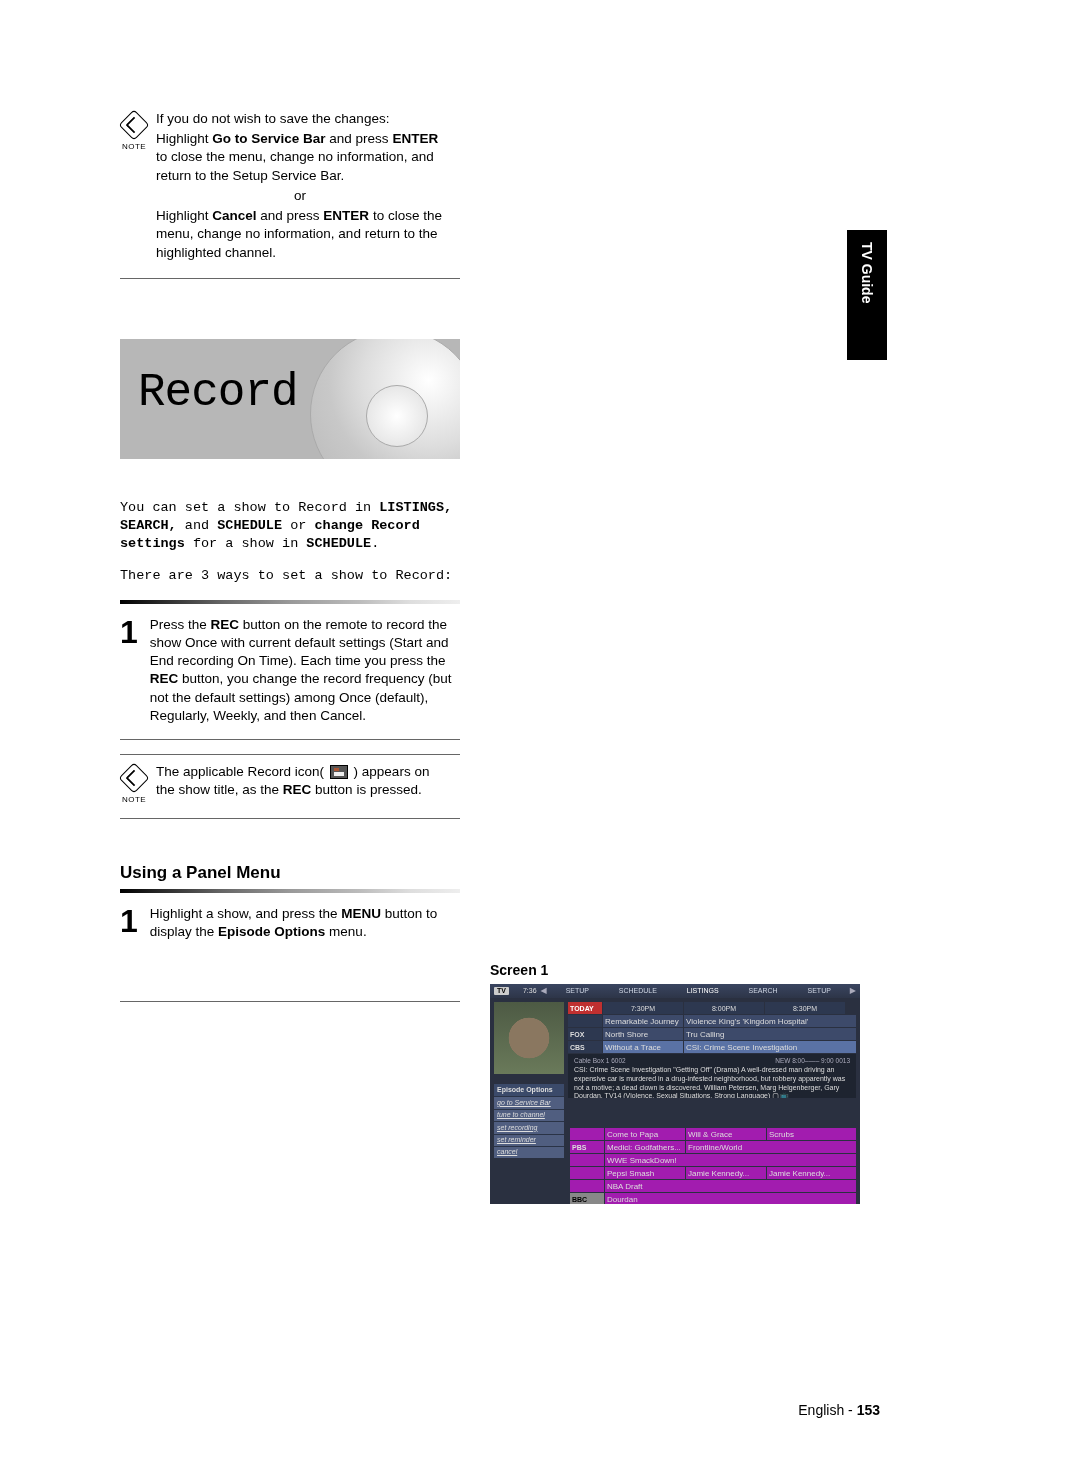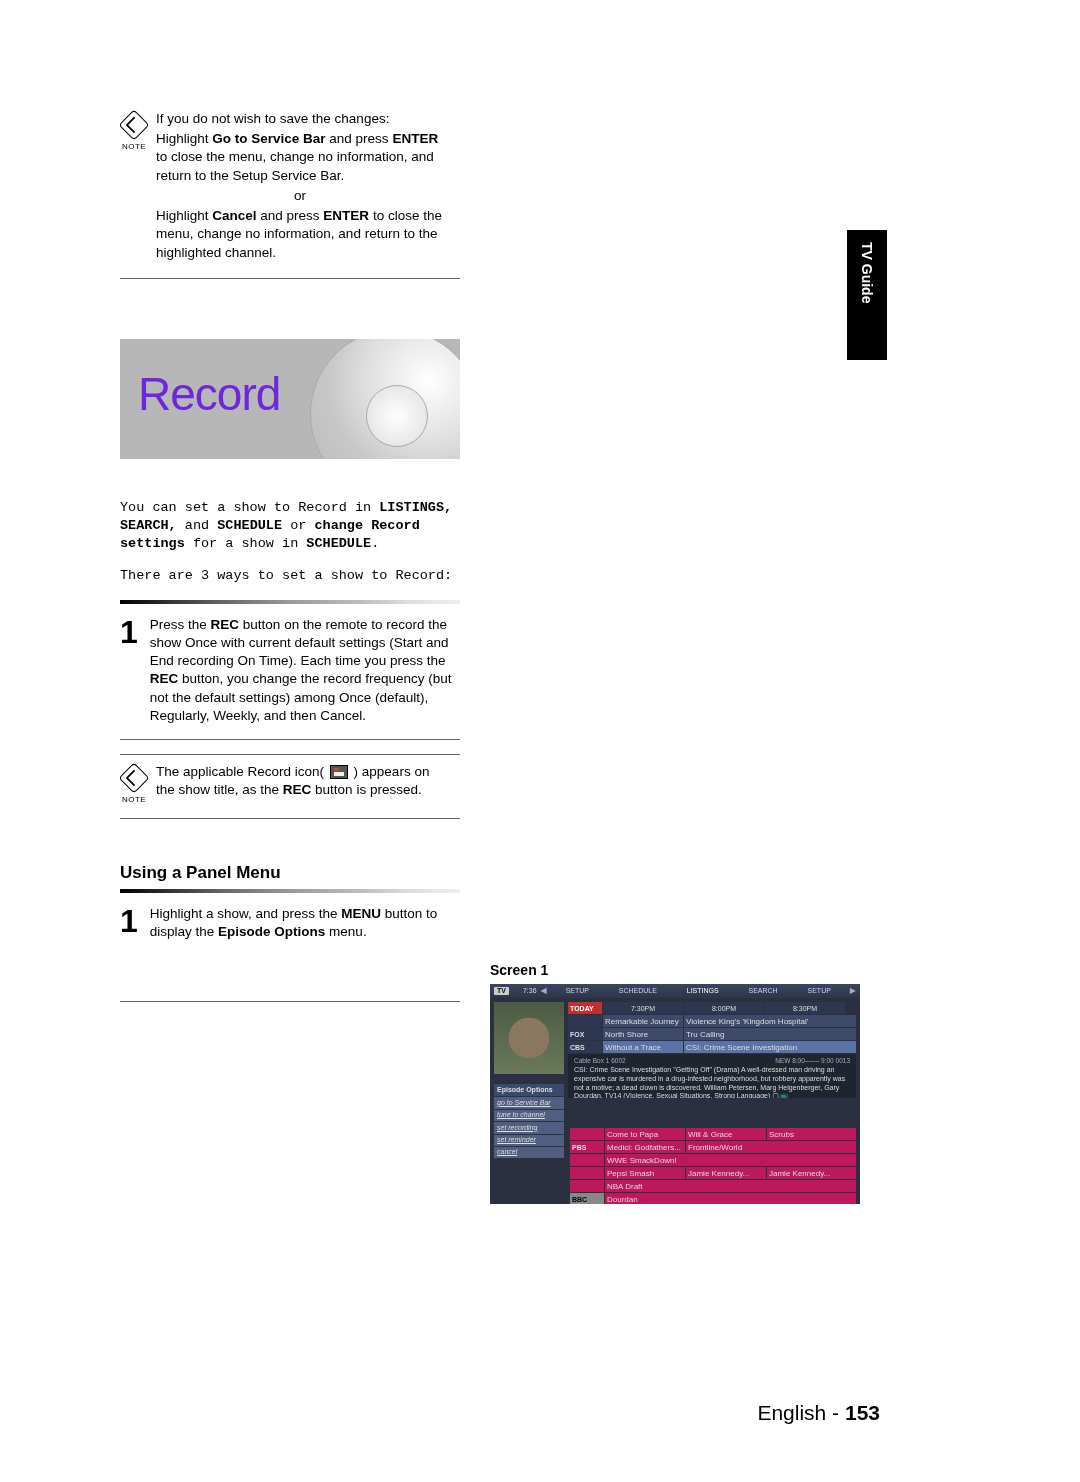--- a/index.html
+++ b/index.html
@@ -91,24 +91,24 @@
   }
   .record-banner {
     width: 340px;
     height: 120px;
     background: #b7b7b7;
     margin-top: 60px;
     position: relative;
     overflow: hidden;
   }
   .record-banner .title {
-    font-family: Liberation Sans, sans-serif;
+    font-family: Liberation Mono, monospace;
     font-size: 46px;
     font-weight: 400;
-    color: #6d28d9;
+    color: #000000;
     position: absolute;
     left: 18px;
     top: 28px;
     letter-spacing: -1px;
   }
   .record-banner .disc {
     position: absolute;
     right: -20px;
     top: -10px;
     width: 170px;
@@ -281,21 +281,21 @@
     font-weight: bold;
     font-size: 7px;
   }
   .tvs-cell.time {
     width: 80px;
     text-align: center;
     background: #2d3850;
     font-size: 7px;
   }
   .tvs-row.hl .tvs-cell { background: #5a72a5; }
-  .tvs-row.dark .tvs-cell { background: #be185d; }
+  .tvs-row.dark .tvs-cell { background: #a21caf; }
   .tvs-desc-band {
     background: #1e2430;
     padding: 3px 6px;
     font-size: 7px;
     line-height: 1.25;
     height: 44px;
     overflow: hidden;
   }
   .tvs-desc-band .top-line {
     color: #aab;
@@ -323,23 +323,23 @@
     text-decoration: underline;
   }
   .tvs-lower {
     position: absolute;
     left: 80px;
     right: 4px;
     top: 144px;
   }
   .page-number {
     position: absolute;
-    bottom: 57px;
+    bottom: 64px;
     right: 200px;
-    font-size: 21px;
+    font-size: 14px;
   }
   .page-number .lang { font-weight: normal; }
   .page-number .pn { font-weight: bold; }
   b { font-weight: bold; }
   .clearfix::after { content: ""; display: block; clear: both; }
 </style>
 </head>
 <body>
 
 <div class="page">

